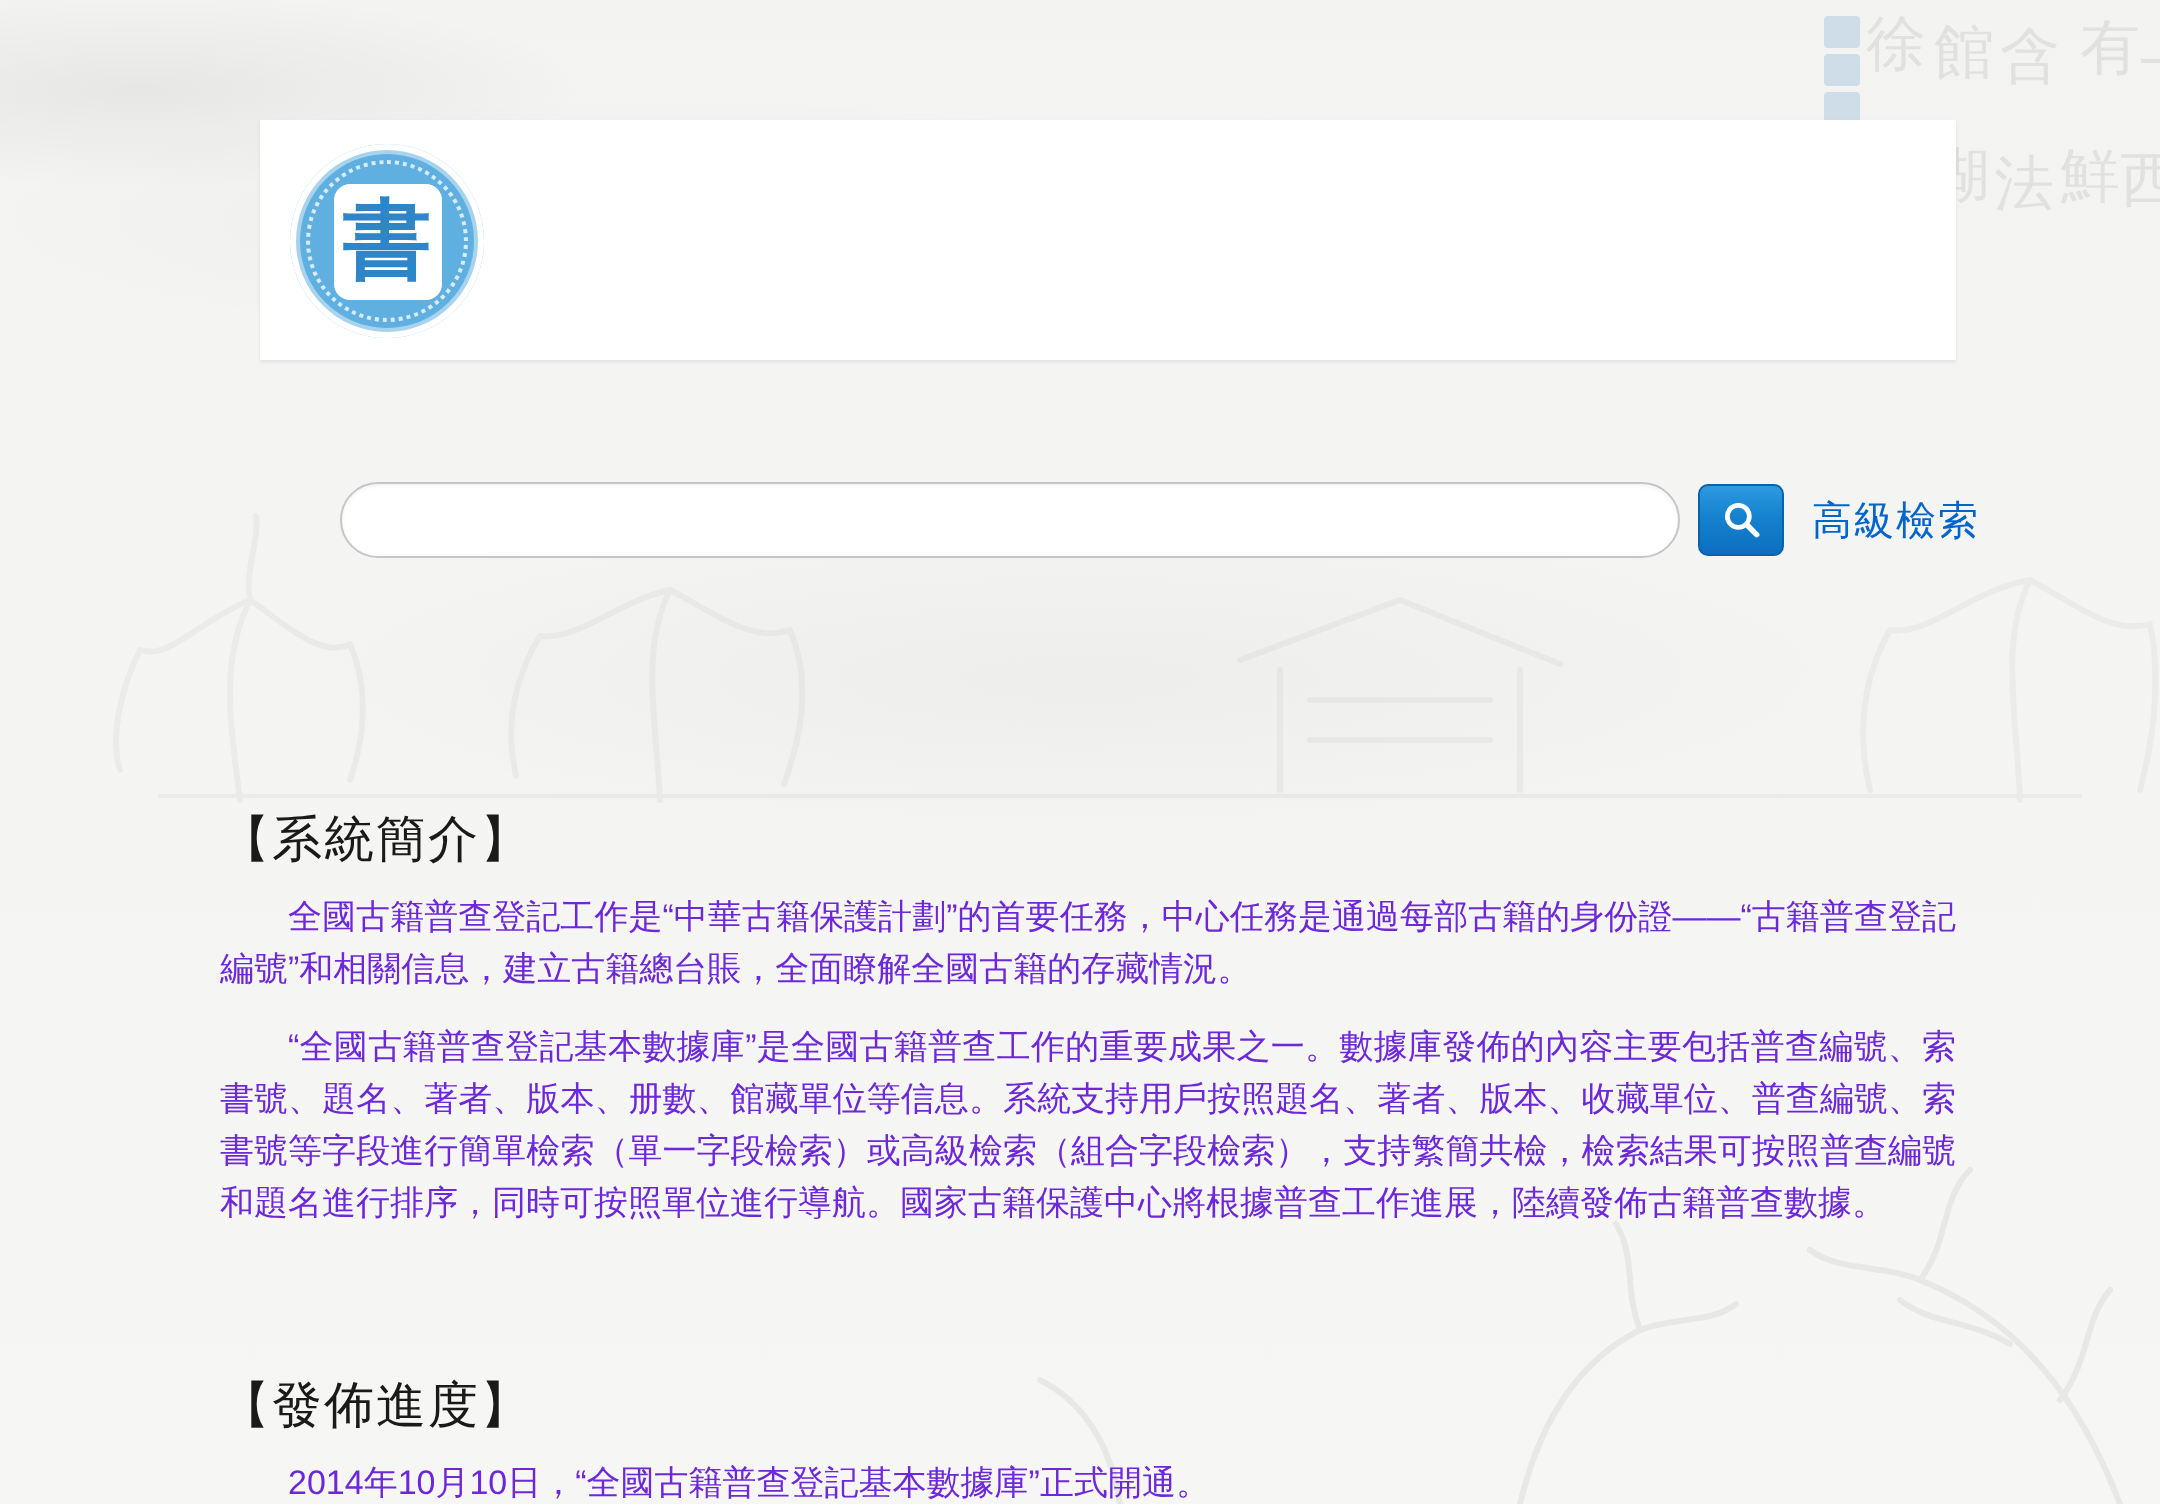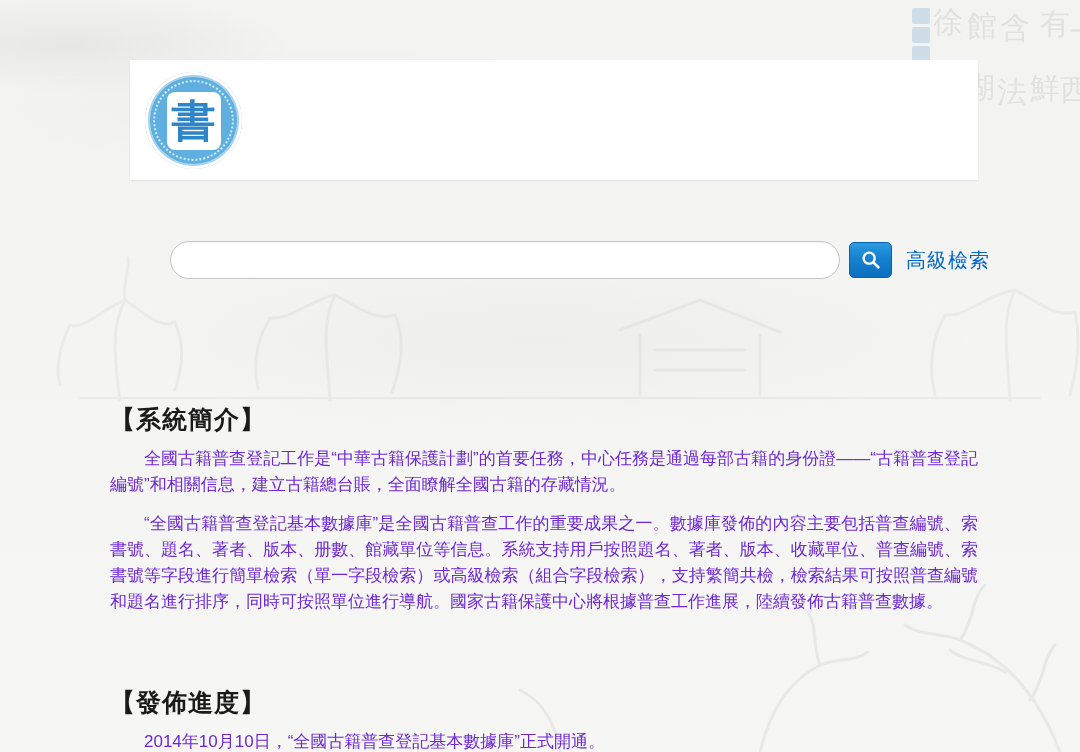--- a/index.html
+++ b/index.html
@@ -74,21 +74,21 @@
     position:absolute; left:884px; top:7px;
     font-size:20px; color:#0066cc; text-decoration:none; cursor:pointer;
     letter-spacing:1px;
   }
 
   
   .section { position:absolute; left:110px; width:868px; }
   .section-intro { top:403px; }
   .section-progress { top:686px; }
   .section h2 {
-    font-size:25px; font-weight:bold; color:#1a1a1a; letter-spacing:1px;
+    font-size:25px; font-weight:normal; color:#1a1a1a; letter-spacing:1px;
     margin-bottom:10px;
   }
   .section p {
     font-size:17px; line-height:26px; color:#6d28d9;
     text-indent:2em; margin-bottom:13px; text-align:justify;
   }
 </style>
 </head>
 <body>
 

